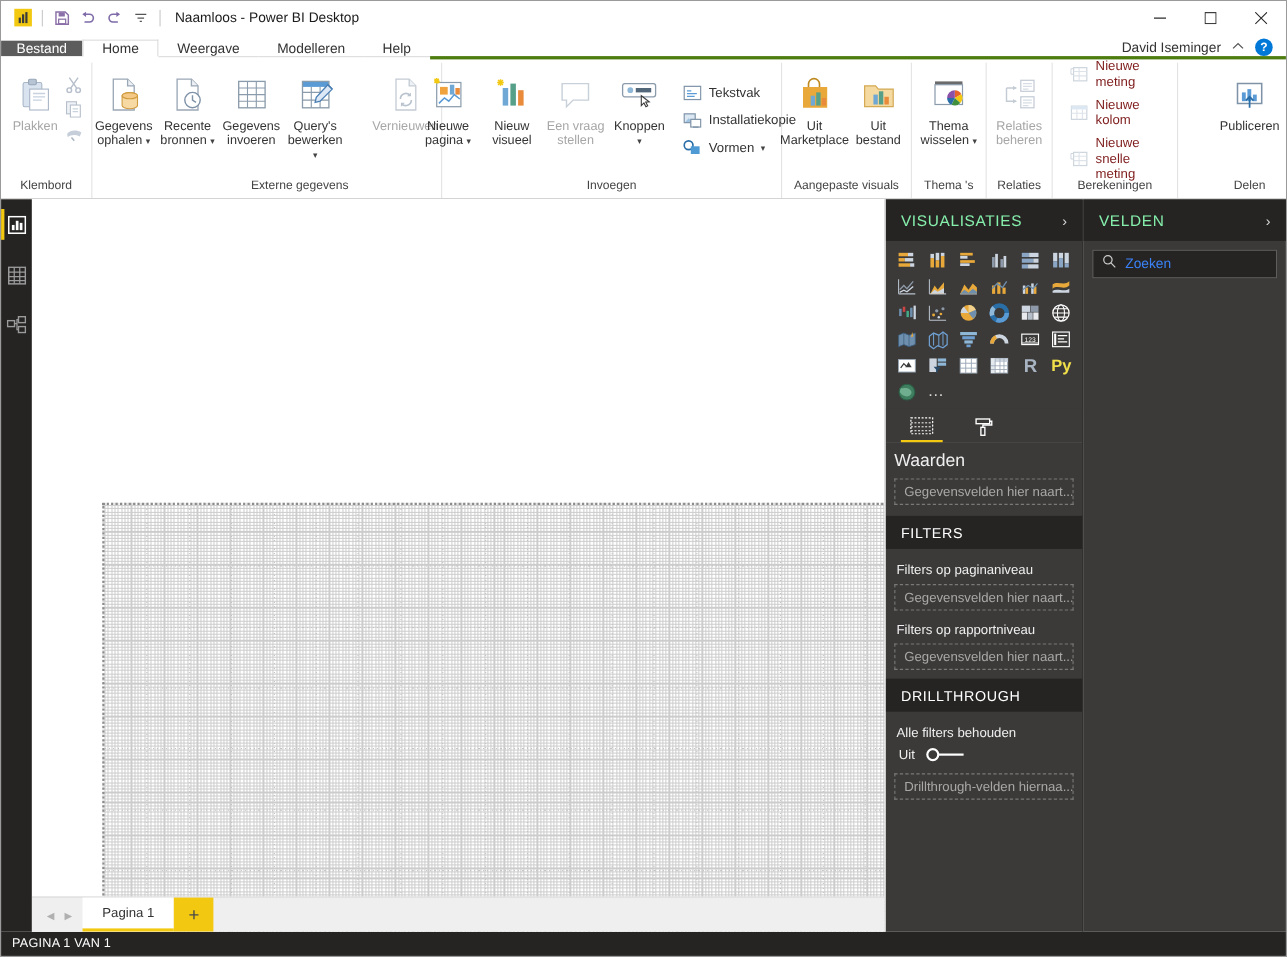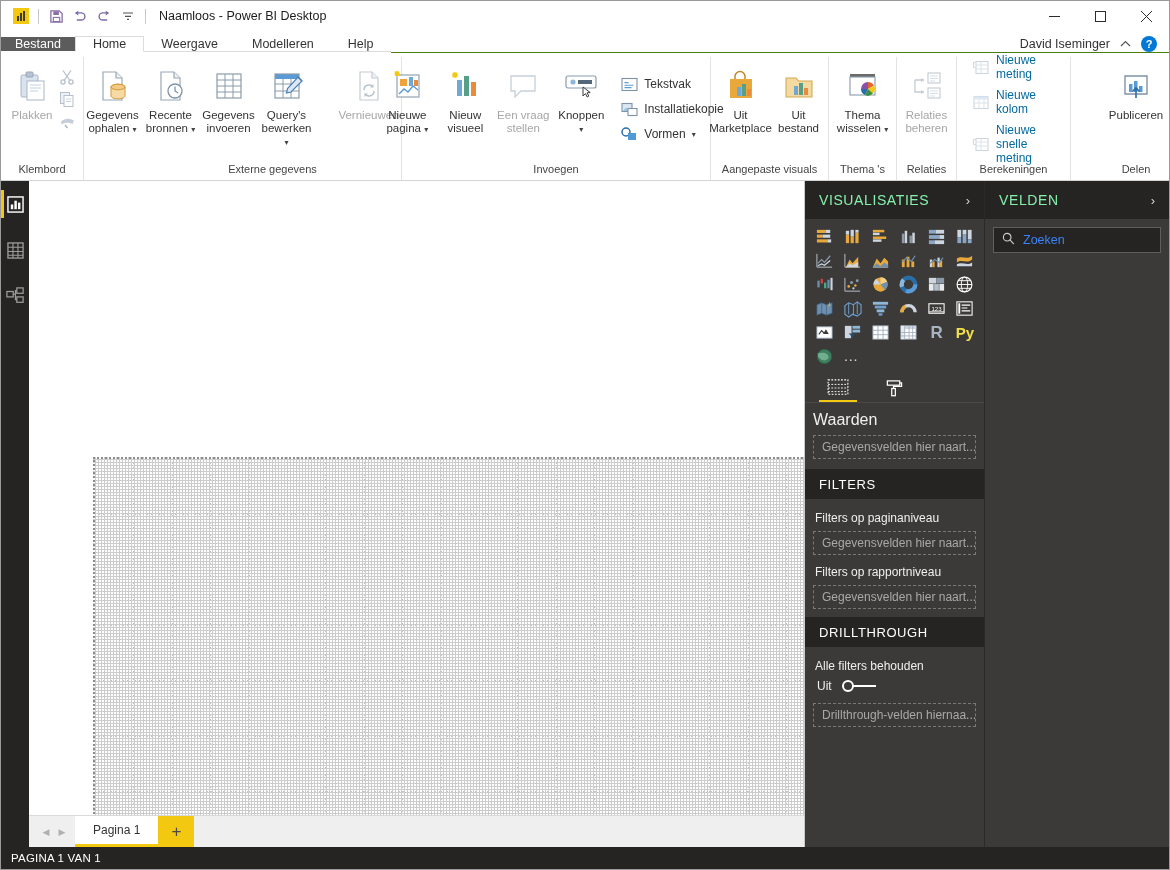--- a/index.html
+++ b/index.html
@@ -61,21 +61,21 @@
     font-size: 12.5px; color: #333; cursor: default;
     border-bottom: 1px solid #dcdcdc;
   }
   .tab.file {
     background: #5c5c5c; color: #ffffff; padding: 0 14px; border-bottom: none;
   }
   .tab.active {
     background: #ffffff; border: 1px solid #dcdcdc; border-bottom: 1px solid #ffffff;
     position: relative; z-index: 3;
   }
-  .tabs-filler { flex: 1; border-bottom: 1px solid #4d7c0f; display: flex; align-items: center; justify-content: flex-end; }
+  .tabs-filler { flex: 1; border-bottom: 3px solid #4d7c0f; display: flex; align-items: center; justify-content: flex-end; }
   .username { font-size: 12.5px; color: #333; margin-right: 10px; }
   .chev-up { font-size: 11px; color: #555; margin-right: 10px; }
   .help-circle {
     width: 16px; height: 16px; border-radius: 50%; background: #0078d7; color: #fff;
     font-size: 11px; display: flex; align-items: center; justify-content: center;
     margin-right: 12px; font-weight: bold;
   }
 
   
   .ribbon {
@@ -111,21 +111,21 @@
   }
   .rbtn.disabled .rbtn-lbl { color: #a6a6a6; }
   .caret { font-size: 8px; color: #444; }
 
   
   .rsmall-list { display: flex; flex-direction: column; justify-content: center; height: 96px; padding: 0 6px; gap: 3px; }
   .rsmall {
     display: flex; align-items: center; gap: 6px; padding: 2px 4px;
     font-size: 12px; color: #333;
   }
-  .rsmall.disabled { color: #0369a1; }
+  .rsmall.disabled { color: #7f1d1d; }
   .rsmall-ico { width: 18px; height: 18px; display: flex; align-items: center; justify-content: center; }
 
   .clip-col { display: flex; flex-direction: column; gap: 2px; padding-top: 6px; }
   .clip-mini { width: 20px; height: 20px; display:flex; align-items:center; justify-content:center; }
 
   
   .body { flex: 1; display: flex; align-items: stretch; min-height: 0; }
 
   .rail {
     width: 28px; flex: 0 0 28px; background: #252423;

